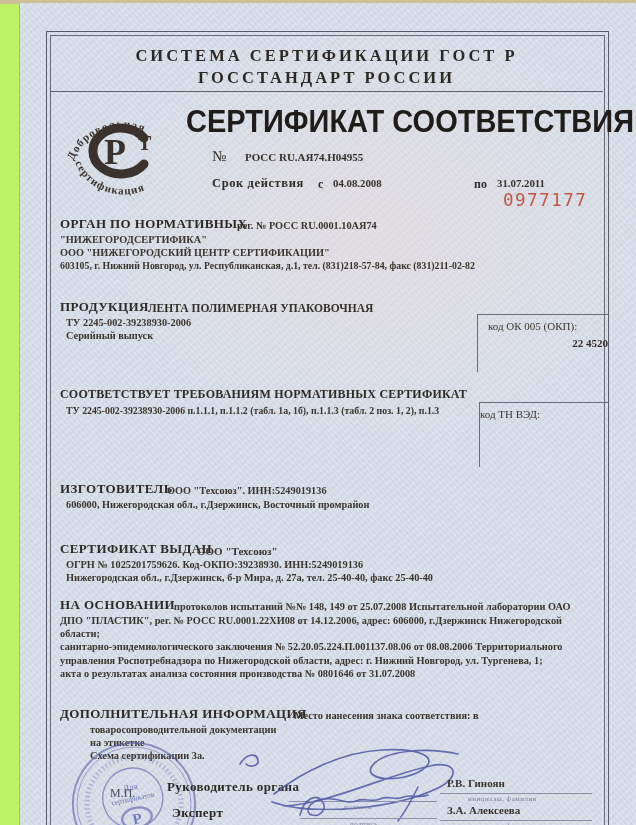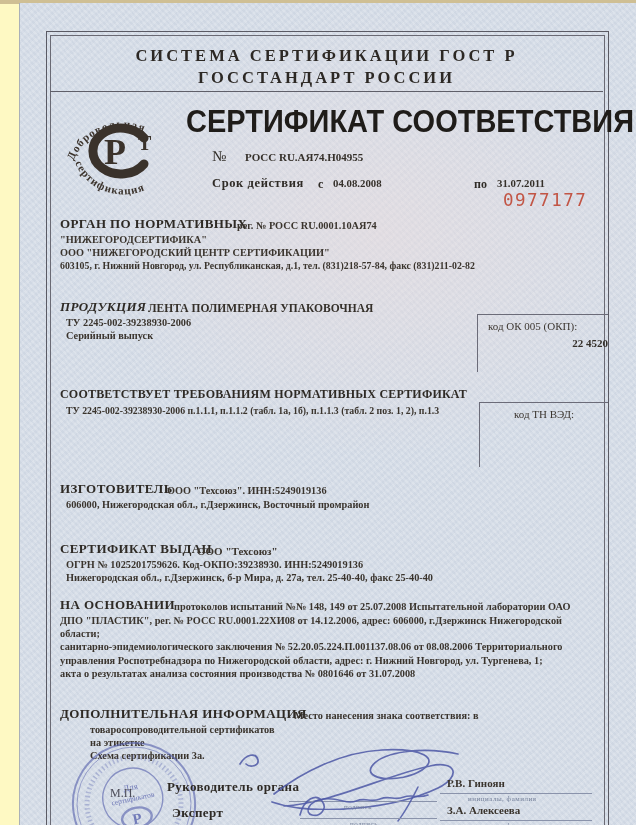--- a/index.html
+++ b/index.html
@@ -1,16 +1,16 @@
 <!DOCTYPE html>
 <html><head>
 <meta charset="utf-8">
 <style>
   html,body{margin:0;padding:0;background:#f6f3ea;}
-  .scan{position:relative;width:636px;height:825px;overflow:hidden;background:#fef9c3;
+  .scan{position:relative;width:636px;height:825px;overflow:hidden;background:#bef264;
         font-family:"Liberation Serif",serif;color:#35302a;}
   .topstrip{position:absolute;left:0;top:0;width:636px;height:4px;background:#cfbf94;}
   .paper{position:absolute;left:19px;top:3px;width:617px;height:822px;
          border-left:1px solid #aab0b8;
          background:
            radial-gradient(ellipse 420px 320px at 58% 28%, rgba(235,221,222,.55), rgba(235,221,222,0) 70%),
            repeating-linear-gradient(48deg, rgba(255,255,255,.07) 0 2px, rgba(122,140,168,.05) 2px 4px),
            repeating-linear-gradient(-42deg, rgba(255,255,255,.05) 0 3px, rgba(110,130,160,.04) 3px 6px),
            #d8dfe9;}
   .frame-outer{position:absolute;left:46px;top:31px;width:561px;height:800px;border:1.5px solid #5a5a64;}
@@ -75,53 +75,53 @@
   <div class="abs bval" style="left:497px;top:177px;font-size:10.8px;">31.07.2011</div>
 
   <div class="abs serial" style="left:503px;top:190px;">0977177</div>
 
   <div class="abs lbl" style="left:60px;top:216px;">ОРГАН ПО НОРМАТИВНЫХ</div>
   <div class="abs line" style="left:237px;top:220px;">рег. № РОСС RU.0001.10АЯ74</div>
   <div class="abs line" style="left:60px;top:234px;">"НИЖЕГОРОДСЕРТИФИКА"</div>
   <div class="abs line" style="left:60px;top:247px;">ООО "НИЖЕГОРОДСКИЙ ЦЕНТР СЕРТИФИКАЦИИ"</div>
   <div class="abs line" style="left:60px;top:260px;font-size:9.8px;">603105, г. Нижний Новгород, ул. Республиканская, д.1, тел. (831)218-57-84, факс (831)211-02-82</div>
 
-  <div class="abs lbl" style="left:60px;top:299px;font-style:italic;">ПРОДУКЦИЯ</div>
+  <div class="abs lbl" style="left:60px;top:299px;">ПРОДУКЦИЯ</div>
   <div class="abs bval" style="left:148px;top:302px;">ЛЕНТА ПОЛИМЕРНАЯ УПАКОВОЧНАЯ</div>
   <div class="abs line" style="left:66px;top:317px;">ТУ 2245-002-39238930-2006</div>
   <div class="abs line" style="left:66px;top:330px;">Серийный выпуск</div>
 
   <div class="abs boxcode" style="left:477px;top:314px;width:130px;height:57px;">
     <div class="codelbl" style="margin:5px 0 0 10px;">код ОК 005 (ОКП):</div>
     <div class="bval" style="margin:5px 0 0 0;text-align:right;font-size:11px;">22 4520</div>
   </div>
 
   <div class="abs lbl-sm" style="left:60px;top:387px;">СООТВЕТСТВУЕТ ТРЕБОВАНИЯМ НОРМАТИВНЫХ СЕРТИФИКАТ</div>
   <div class="abs line" style="left:66px;top:405px;font-size:9.8px;">ТУ 2245-002-39238930-2006 п.1.1.1, п.1.1.2 (табл. 1а, 1б), п.1.1.3 (табл. 2 поз. 1, 2), п.1.3</div>
   <div class="abs boxcode" style="left:479px;top:402px;width:128px;height:64px;">
-    <div class="codelbl" style="margin:5px 0 0 0;text-align:center;">код ТН ВЭД:</div>
+    <div class="codelbl" style="margin:5px 0 0 0;">код ТН ВЭД:</div>
   </div>
 
   <div class="abs lbl" style="left:60px;top:481px;">ИЗГОТОВИТЕЛЬ</div>
   <div class="abs line" style="left:167px;top:485px;">ООО "Техсоюз". ИНН:5249019136</div>
   <div class="abs line" style="left:66px;top:499px;">606000, Нижегородская обл., г.Дзержинск, Восточный промрайон</div>
 
   <div class="abs lbl" style="left:60px;top:541px;">СЕРТИФИКАТ ВЫДАН</div>
   <div class="abs line" style="left:197px;top:545px;font-size:11px;">ООО "Техсоюз"</div>
   <div class="abs line" style="left:66px;top:559px;">ОГРН № 1025201759626. Код-ОКПО:39238930. ИНН:5249019136</div>
   <div class="abs line" style="left:66px;top:572px;">Нижегородская обл., г.Дзержинск, б-р Мира, д. 27а, тел. 25-40-40, факс 25-40-40</div>
 
   <div class="abs lbl" style="left:60px;top:597px;">НА ОСНОВАНИИ</div>
   <div class="abs fine" style="left:60px;top:600px;width:531px;text-indent:114px;">протоколов испытаний №№ 148, 149 от 25.07.2008 Испытательной лаборатории ОАО ДПО "ПЛАСТИК", рег. № РОСС RU.0001.22ХИ08 от 14.12.2006, адрес: 606000, г.Дзержинск Нижегородской области;</div>
   <div class="abs fine" style="left:60px;top:640px;width:531px;">санитарно-эпидемиологического заключения № 52.20.05.224.П.001137.08.06 от 08.08.2006 Территориального управления Роспотребнадзора по Нижегородской области, адрес: г. Нижний Новгород, ул. Тургенева, 1;</div>
   <div class="abs fine" style="left:60px;top:667px;width:531px;">акта о результатах анализа состояния производства № 0801646 от 31.07.2008</div>
 
   <div class="abs lbl" style="left:60px;top:706px;">ДОПОЛНИТЕЛЬНАЯ ИНФОРМАЦИЯ</div>
   <div class="abs line" style="left:294px;top:710px;">Место нанесения знака соответствия: в</div>
-  <div class="abs line" style="left:90px;top:724px;">товаросопроводительной сертификатов</div>
+  <div class="abs line" style="left:90px;top:724px;">товаросопроводительной документации</div>
   <div class="abs line" style="left:90px;top:737px;">на этикетке</div>
   <div class="abs line" style="left:90px;top:750px;">Схема сертификации 3а.</div>
 
   <svg class="abs" style="left:62px;top:738px;" width="148" height="87" viewBox="0 0 148 87">
     <g transform="rotate(-12 72 66)" stroke="#5a64ae" fill="none" opacity="0.62">
       <circle cx="72" cy="66" r="61" stroke-width="2"></circle>
       <circle cx="72" cy="66" r="57" stroke-width="0.8"></circle>
       <circle cx="72" cy="66" r="47" stroke-width="5" stroke-dasharray="1.5 2.6" opacity="0.55"></circle>
       <circle cx="72" cy="60" r="30" stroke-width="1.4"></circle>
       <ellipse cx="72" cy="80" rx="15" ry="10" stroke-width="2.4"></ellipse>

